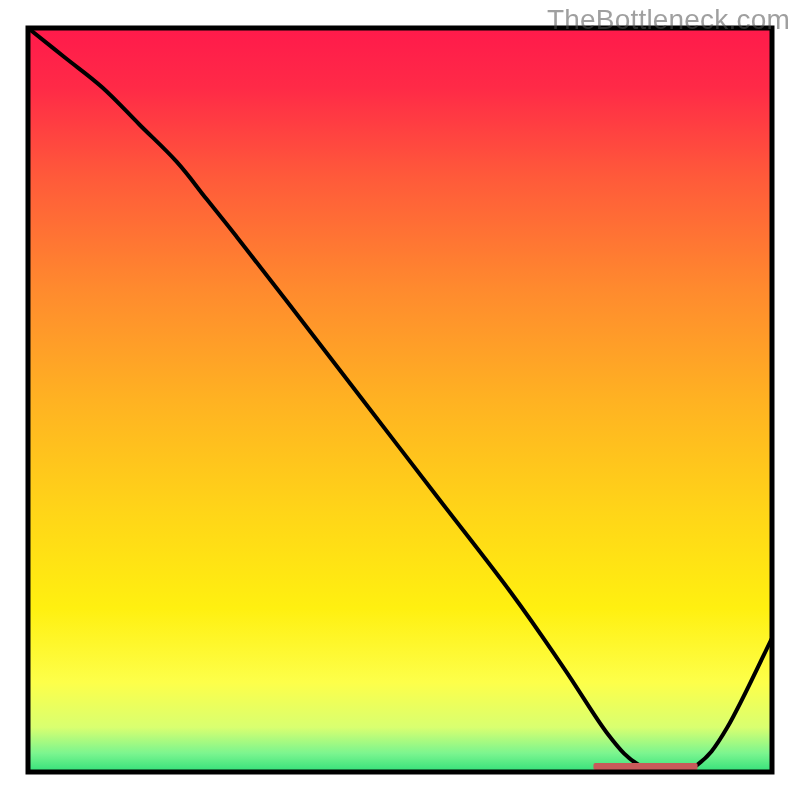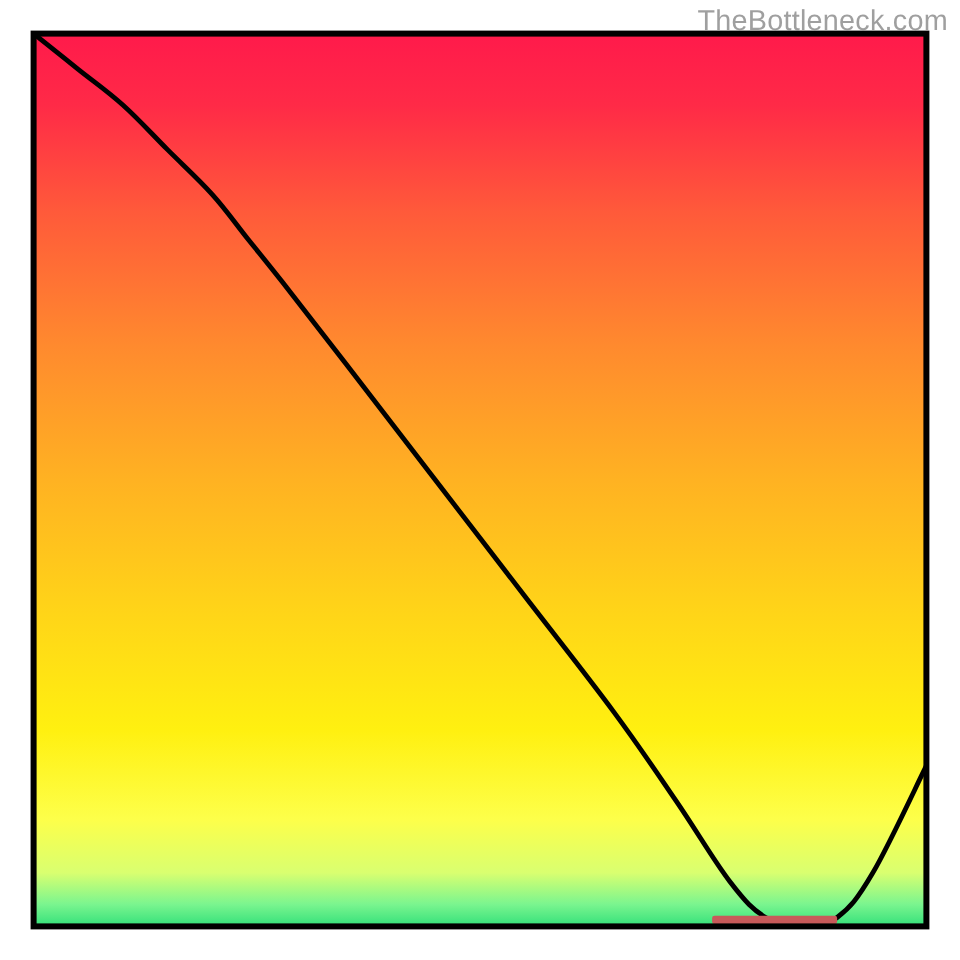--- a/index.html
+++ b/index.html
@@ -8,21 +8,21 @@
     width: 800px;
     height: 800px;
     background: #ffffff;
     font-family: Arial, Helvetica, sans-serif;
     overflow: hidden;
   }
   .watermark {
     position: absolute;
     top: 4px;
     right: 10px;
-    font-size: 24px;
+    font-size: 28px;
     color: rgba(80, 80, 80, 0.55);
     font-weight: 500;
     letter-spacing: 0.2px;
     z-index: 10;
   }
   .chart-wrap {
     position: absolute;
     top: 0;
     left: 0;
   }

